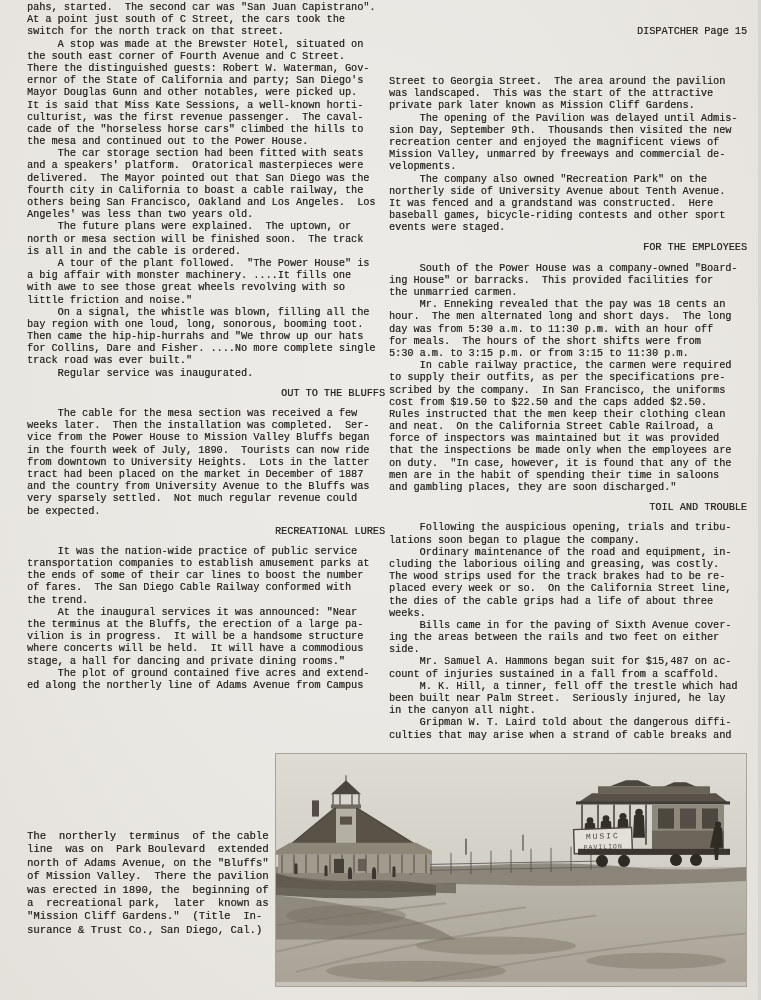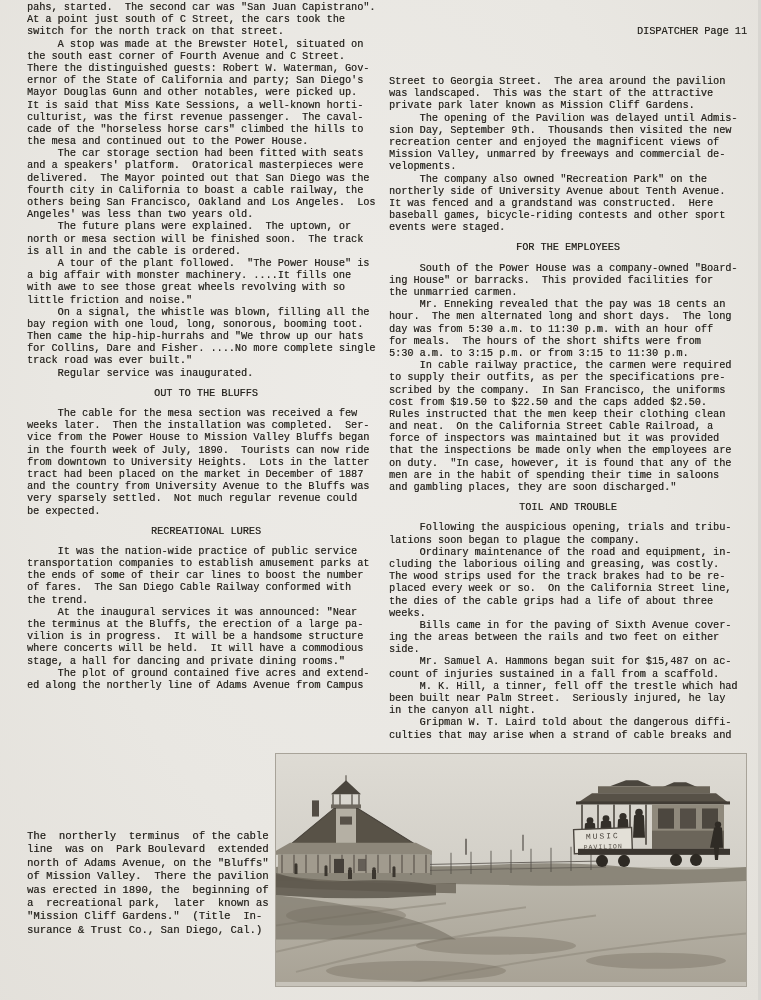--- a/index.html
+++ b/index.html
@@ -12,21 +12,21 @@
   .col {
     position:absolute; top:2px; width:358px;
     font-size:10.2px; line-height:12.2px; white-space:pre;
     text-shadow:0.35px 0 rgba(40,34,28,.55);
   }
   .col-left  { left:27px; }
   .col-right { left:389px; }
   .page-header { text-align:right; margin-bottom:13px; }
   .para { margin:0; }
   .line { height:12.2px; }
-  .heading { text-align:center; margin:8px 0; }
+  .heading { text-align:right; margin:8px 0; }
   .caption {
     position:absolute; left:27px; top:806px; width:254px;
     font-size:10.6px; line-height:13.4px; white-space:pre;
     text-shadow:0.35px 0 rgba(40,34,28,.55);
     margin-top:24px;
   }
   .caption .line { height:13.4px; }
   .photo {
     position:absolute; left:276px; top:754px; width:470px; height:232px;
     outline:1px solid #a8a399;
@@ -35,21 +35,21 @@
   .photo svg { display:block; width:100%; height:100%; }
 </style>
 </head>
 <body>
 
 <div class="page">
 
   <div class="col col-left" id="left-col"><div class="para"><div class="line">pahs, started.  The second car was "San Juan Capistrano".</div><div class="line">At a point just south of C Street, the cars took the</div><div class="line">switch for the north track on that street.</div></div><div class="para"><div class="line">     A stop was made at the Brewster Hotel, situated on</div><div class="line">the south east corner of Fourth Avenue and C Street.</div><div class="line">There the distinguished guests: Robert W. Waterman, Gov-</div><div class="line">ernor of the State of California and party; San Diego's</div><div class="line">Mayor Douglas Gunn and other notables, were picked up.</div><div class="line">It is said that Miss Kate Sessions, a well-known horti-</div><div class="line">culturist, was the first revenue passenger.  The caval-</div><div class="line">cade of the "horseless horse cars" climbed the hills to</div><div class="line">the mesa and continued out to the Power House.</div></div><div class="para"><div class="line">     The car storage section had been fitted with seats</div><div class="line">and a speakers' platform.  Oratorical masterpieces were</div><div class="line">delivered.  The Mayor pointed out that San Diego was the</div><div class="line">fourth city in California to boast a cable railway, the</div><div class="line">others being San Francisco, Oakland and Los Angeles.  Los</div><div class="line">Angeles' was less than two years old.</div></div><div class="para"><div class="line">     The future plans were explained.  The uptown, or</div><div class="line">north or mesa section will be finished soon.  The track</div><div class="line">is all in and the cable is ordered.</div></div><div class="para"><div class="line">     A tour of the plant followed.  "The Power House" is</div><div class="line">a big affair with monster machinery. ....It fills one</div><div class="line">with awe to see those great wheels revolving with so</div><div class="line">little friction and noise."</div></div><div class="para"><div class="line">     On a signal, the whistle was blown, filling all the</div><div class="line">bay region with one loud, long, sonorous, booming toot.</div><div class="line">Then came the hip-hip-hurrahs and "We throw up our hats</div><div class="line">for Collins, Dare and Fisher. ....No more complete single</div><div class="line">track road was ever built."</div></div><div class="para"><div class="line">     Regular service was inaugurated.</div></div><div class="heading">OUT TO THE BLUFFS</div><div class="para"><div class="line">     The cable for the mesa section was received a few</div><div class="line">weeks later.  Then the installation was completed.  Ser-</div><div class="line">vice from the Power House to Mission Valley Bluffs began</div><div class="line">in the fourth week of July, 1890.  Tourists can now ride</div><div class="line">from downtown to University Heights.  Lots in the latter</div><div class="line">tract had been placed on the market in December of 1887</div><div class="line">and the country from University Avenue to the Bluffs was</div><div class="line">very sparsely settled.  Not much regular revenue could</div><div class="line">be expected.</div></div><div class="heading">RECREATIONAL LURES</div><div class="para"><div class="line">     It was the nation-wide practice of public service</div><div class="line">transportation companies to establish amusement parks at</div><div class="line">the ends of some of their car lines to boost the number</div><div class="line">of fares.  The San Diego Cable Railway conformed with</div><div class="line">the trend.</div></div><div class="para"><div class="line">     At the inaugural services it was announced: "Near</div><div class="line">the terminus at the Bluffs, the erection of a large pa-</div><div class="line">vilion is in progress.  It will be a handsome structure</div><div class="line">where concerts will be held.  It will have a commodious</div><div class="line">stage, a hall for dancing and private dining rooms."</div></div><div class="para"><div class="line">     The plot of ground contained five acres and extend-</div><div class="line">ed along the northerly line of Adams Avenue from Campus</div></div></div>
 
   <div class="col col-right">
-    <div class="page-header">DISPATCHER Page 11</div>
+    <div class="page-header">DISPATCHER Page 15</div>
     <div id="right-col"><div class="para"><div class="line">Street to Georgia Street.  The area around the pavilion</div><div class="line">was landscaped.  This was the start of the attractive</div><div class="line">private park later known as Mission Cliff Gardens.</div></div><div class="para"><div class="line">     The opening of the Pavilion was delayed until Admis-</div><div class="line">sion Day, September 9th.  Thousands then visited the new</div><div class="line">recreation center and enjoyed the magnificent views of</div><div class="line">Mission Valley, unmarred by freeways and commercial de-</div><div class="line">velopments.</div></div><div class="para"><div class="line">     The company also owned "Recreation Park" on the</div><div class="line">northerly side of University Avenue about Tenth Avenue.</div><div class="line">It was fenced and a grandstand was constructed.  Here</div><div class="line">baseball games, bicycle-riding contests and other sport</div><div class="line">events were staged.</div></div><div class="heading">FOR THE EMPLOYEES</div><div class="para"><div class="line">     South of the Power House was a company-owned "Board-</div><div class="line">ing House" or barracks.  This provided facilities for</div><div class="line">the unmarried carmen.</div></div><div class="para"><div class="line">     Mr. Enneking revealed that the pay was 18 cents an</div><div class="line">hour.  The men alternated long and short days.  The long</div><div class="line">day was from 5:30 a.m. to 11:30 p.m. with an hour off</div><div class="line">for meals.  The hours of the short shifts were from</div><div class="line">5:30 a.m. to 3:15 p.m. or from 3:15 to 11:30 p.m.</div></div><div class="para"><div class="line">     In cable railway practice, the carmen were required</div><div class="line">to supply their outfits, as per the specifications pre-</div><div class="line">scribed by the company.  In San Francisco, the uniforms</div><div class="line">cost from $19.50 to $22.50 and the caps added $2.50.</div><div class="line">Rules instructed that the men keep their clothing clean</div><div class="line">and neat.  On the California Street Cable Railroad, a</div><div class="line">force of inspectors was maintained but it was provided</div><div class="line">that the inspections be made only when the employees are</div><div class="line">on duty.  "In case, however, it is found that any of the</div><div class="line">men are in the habit of spending their time in saloons</div><div class="line">and gambling places, they are soon discharged."</div></div><div class="heading">TOIL AND TROUBLE</div><div class="para"><div class="line">     Following the auspicious opening, trials and tribu-</div><div class="line">lations soon began to plague the company.</div></div><div class="para"><div class="line">     Ordinary maintenance of the road and equipment, in-</div><div class="line">cluding the laborious oiling and greasing, was costly.</div><div class="line">The wood strips used for the track brakes had to be re-</div><div class="line">placed every week or so.  On the California Street line,</div><div class="line">the dies of the cable grips had a life of about three</div><div class="line">weeks.</div></div><div class="para"><div class="line">     Bills came in for the paving of Sixth Avenue cover-</div><div class="line">ing the areas between the rails and two feet on either</div><div class="line">side.</div></div><div class="para"><div class="line">     Mr. Samuel A. Hammons began suit for $15,487 on ac-</div><div class="line">count of injuries sustained in a fall from a scaffold.</div></div><div class="para"><div class="line">     M. K. Hill, a tinner, fell off the trestle which had</div><div class="line">been built near Palm Street.  Seriously injured, he lay</div><div class="line">in the canyon all night.</div></div><div class="para"><div class="line">     Gripman W. T. Laird told about the dangerous diffi-</div><div class="line">culties that may arise when a strand of cable breaks and</div></div></div>
   </div>
 
   <div class="caption" id="caption"><div class="line">The  northerly  terminus  of the cable</div><div class="line">line  was on  Park Boulevard  extended</div><div class="line">north of Adams Avenue, on the "Bluffs"</div><div class="line">of Mission Valley.  There the pavilion</div><div class="line">was erected in 1890, the  beginning of</div><div class="line">a  recreational park,  later  known as</div><div class="line">"Mission Cliff Gardens."  (Title  In-</div><div class="line">surance &amp; Trust Co., San Diego, Cal.)</div></div>
 
   <div class="photo">
     <svg viewBox="0 0 470 230" preserveAspectRatio="none">
       <defs>
         <linearGradient id="sky" x1="0" y1="0" x2="0" y2="1">
           <stop offset="0" stop-color="#dedbd4"></stop>

